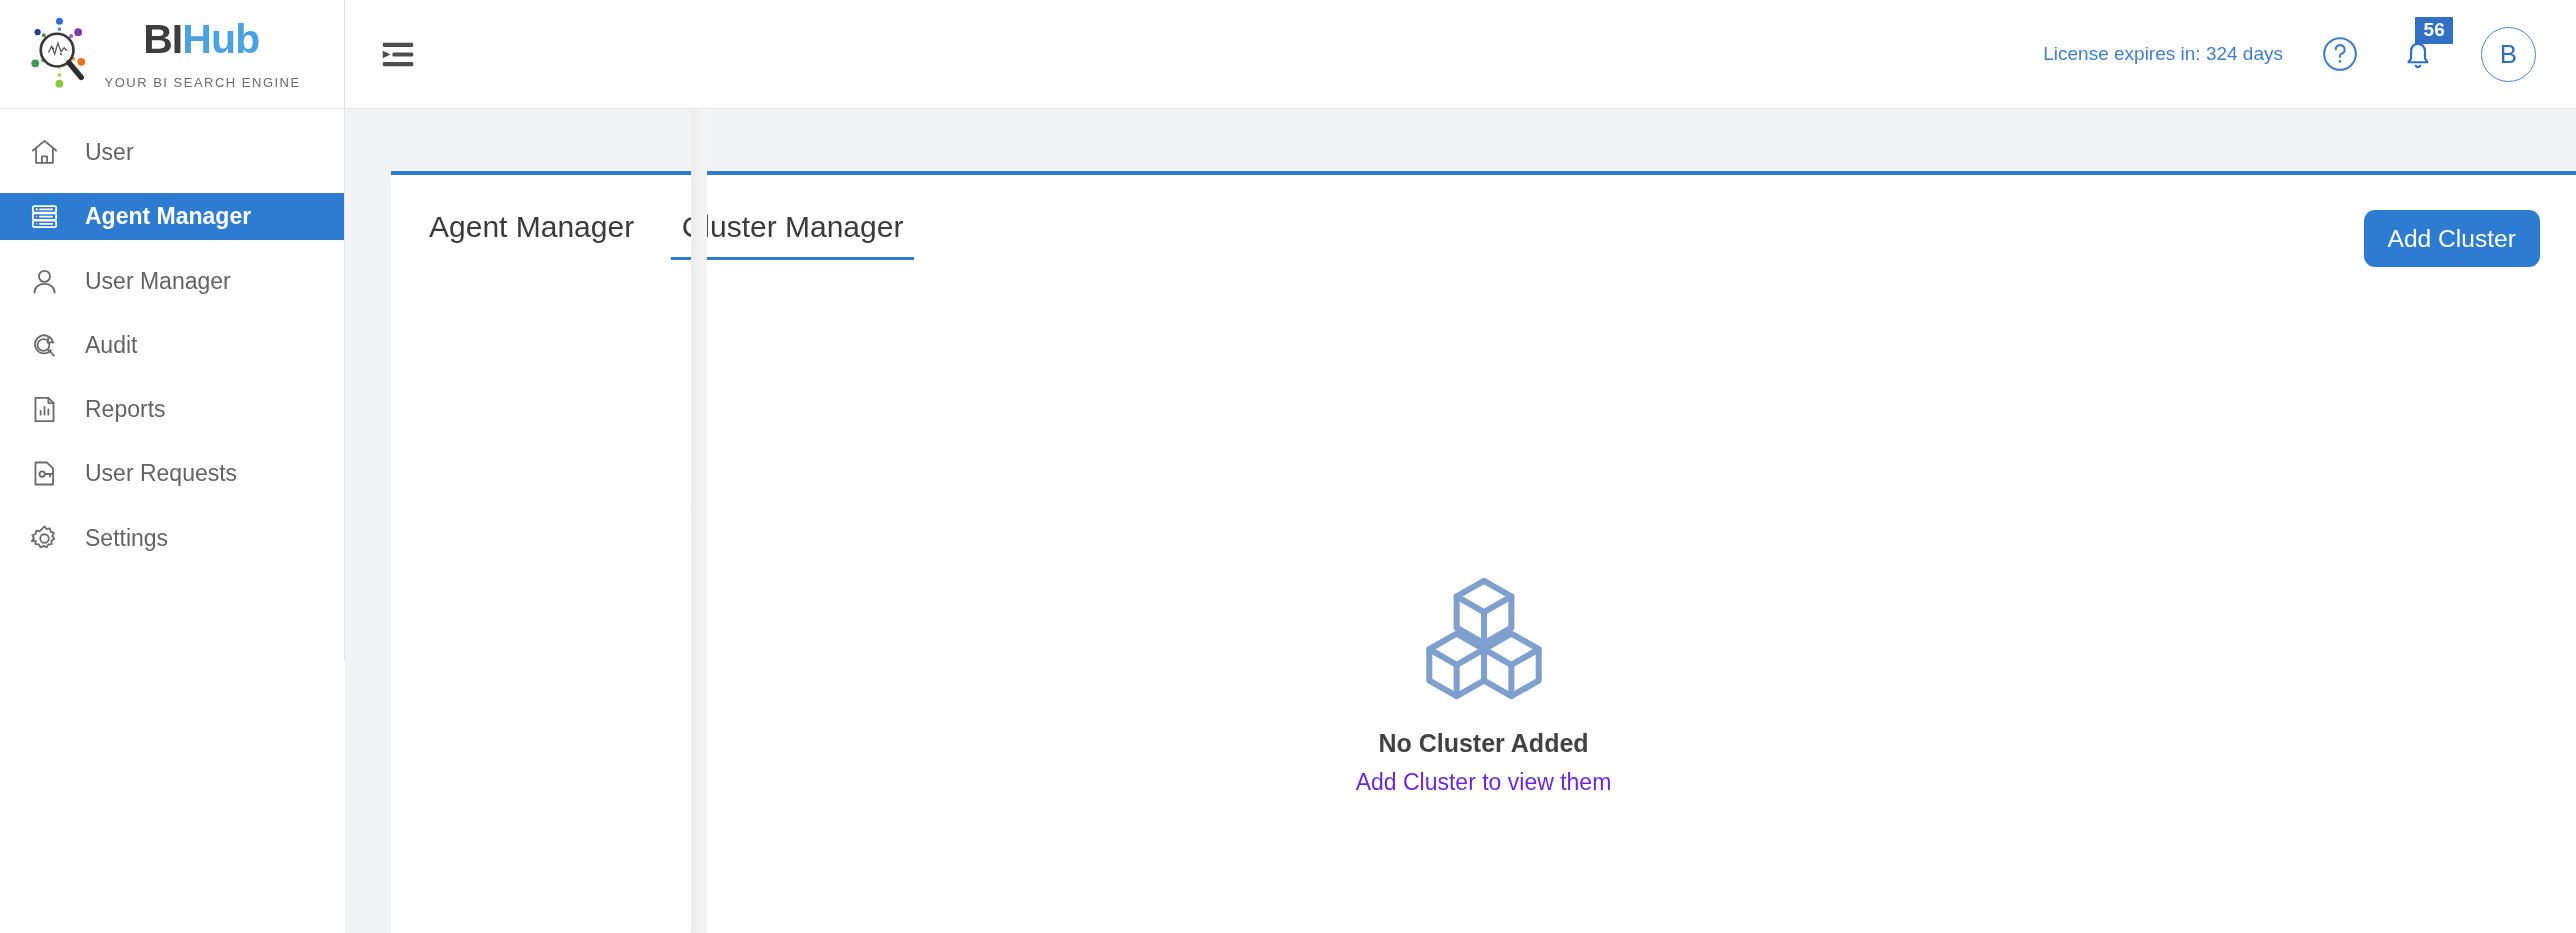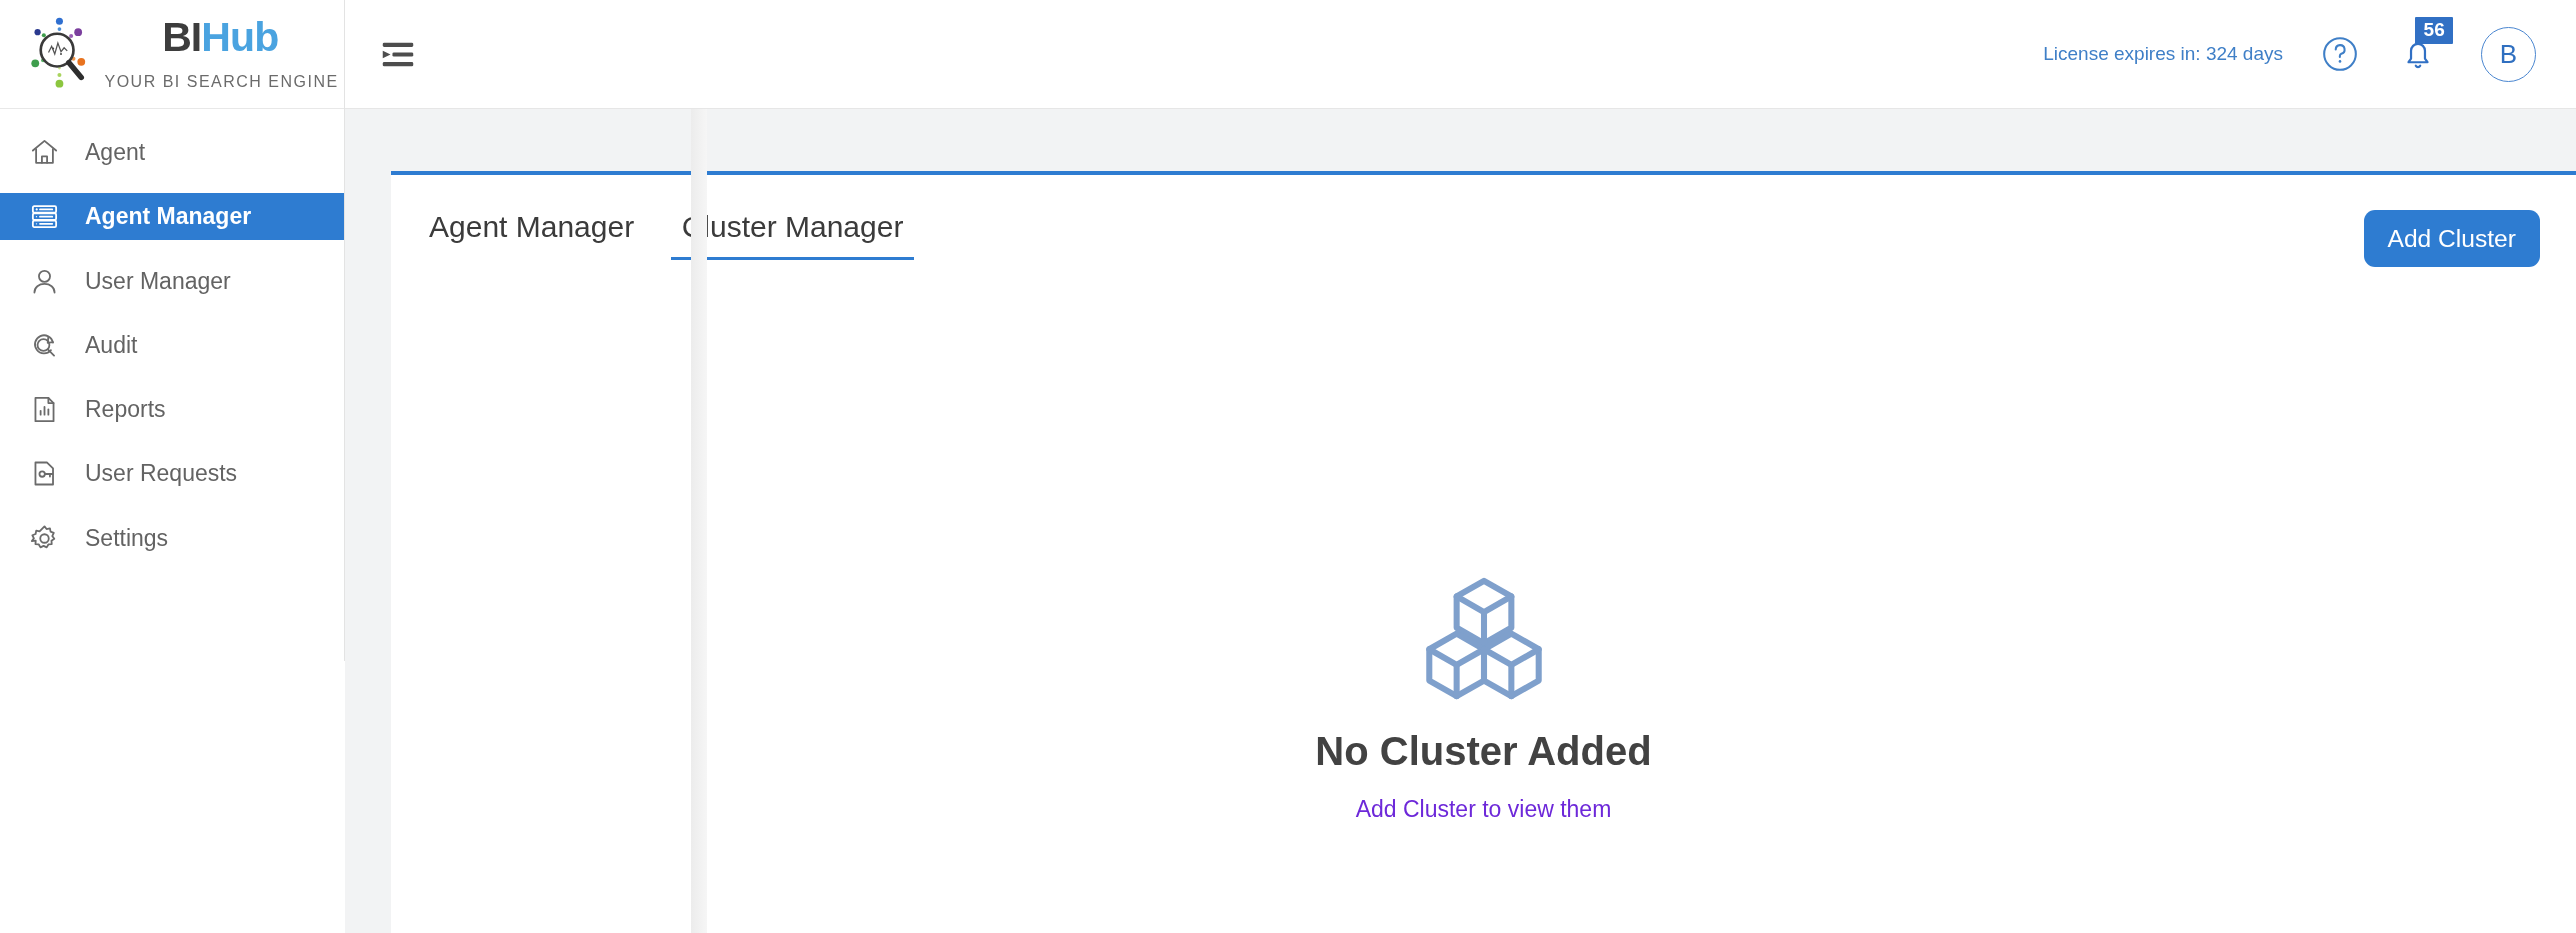--- a/index.html
+++ b/index.html
@@ -24,21 +24,21 @@
     display:flex; align-items:center;
     padding-left:22px;
     border-bottom:0.9px solid #e8e8e8;
   }
   .logo-mark { width:78px; height:78px; flex:0 0 78px; }
   .logo-text { margin-left:1.8px; display:flex; flex-direction:column; justify-content:center; }
   .logo-title { font-size:41px; font-weight:bold; letter-spacing:-0.9px; line-height:1; }
   .logo-title .bi { color:#3d3d3d; }
   .logo-title .hub { color:#4aa3e0; }
   .logo-tag {
-    font-size:16px; color:#6b6b6b; letter-spacing:1.5px;
+    font-size:13px; color:#6b6b6b; letter-spacing:1.5px;
     margin-top:15px; margin-left:2.7px; white-space:nowrap;
   }
 
   .nav { padding-top:20px; }
   .nav-item {
     display:flex; align-items:center;
     height:47px;
     padding-left:22px;
     margin-bottom:17.3px;
     color:#636363;
@@ -132,21 +132,21 @@
     white-space:nowrap;
   }
 
   .empty-state {
     position:absolute;
     left:0; right:0;
     top:400px;
     display:flex; flex-direction:column; align-items:center;
   }
   .empty-icon { margin-bottom:24px; }
-  .empty-title { font-size:40px; font-weight:bold; color:#424242; margin-bottom:22px; }
+  .empty-title { font-size:25px; font-weight:bold; color:#424242; margin-bottom:11px; }
   .empty-sub { font-size:23px; color:#6d28d9; }
 
   
   .scroll-strip {
     position:absolute;
     left:346px; top:109px;
     width:15.5px; height:824px;
     background:linear-gradient(to right,#ececec,#f6f6f6);
   }
 </style>
@@ -191,21 +191,21 @@
     <nav class="nav">
 
       <div class="nav-item">
         <span class="nav-icon">
           <svg width="31" height="31" viewBox="0 0 24 24" fill="none" stroke="#6b6b6b" stroke-width="1.4" stroke-linecap="round" stroke-linejoin="round">
             <path d="M3 10.5 12 3l9 7.5"></path>
               <path d="M5.5 9.5V20h13V9.5"></path>
               <path d="M10 20v-5h4v5"></path>
           </svg>
         </span>
-        <span>Agent</span>
+        <span>User</span>
       </div>
 
       <div class="nav-item active">
         <span class="nav-icon">
           <svg width="31" height="31" viewBox="0 0 24 24" fill="none" stroke="#ffffff" stroke-width="1.4" stroke-linejoin="round">
             <rect x="3" y="4" width="18" height="5" rx="1"></rect>
             <rect x="3" y="9.6" width="18" height="5" rx="1"></rect>
             <rect x="3" y="15.2" width="18" height="5" rx="1"></rect>
             <line x1="6" y1="6.5" x2="6" y2="6.5" stroke-linecap="round" stroke-width="1.6"></line>
             <line x1="8.5" y1="6.5" x2="18" y2="6.5" stroke-linecap="round"></line>

